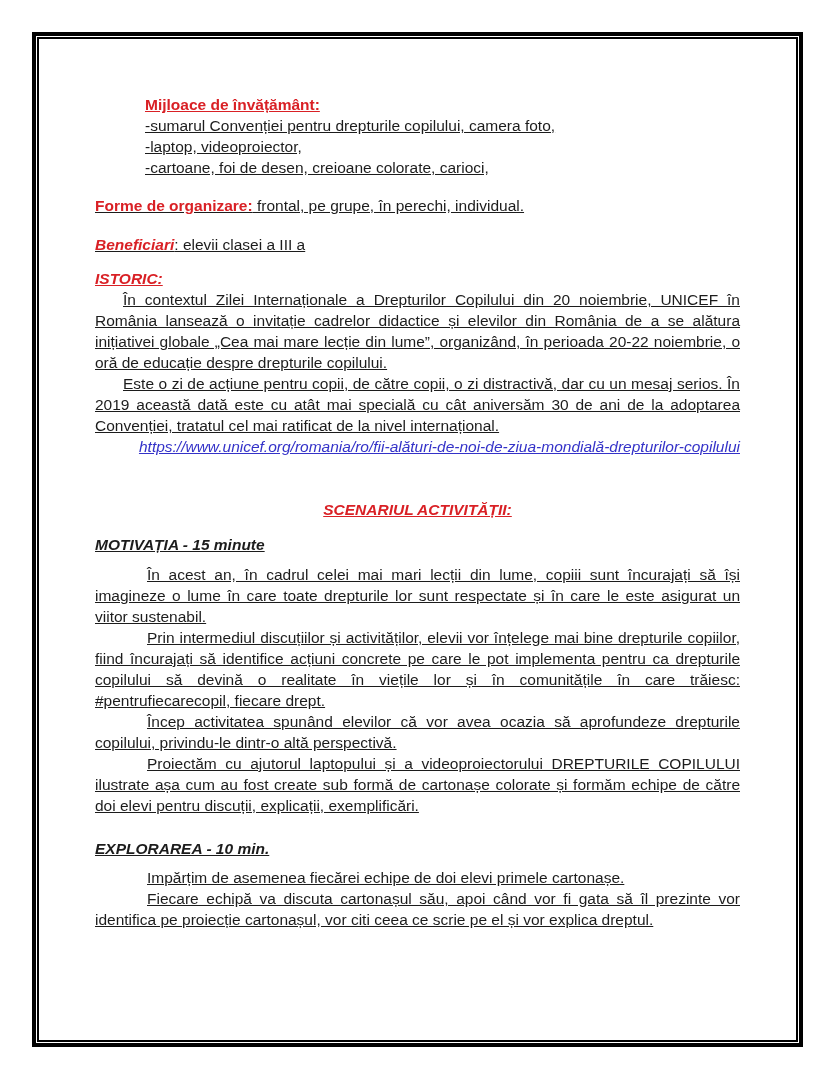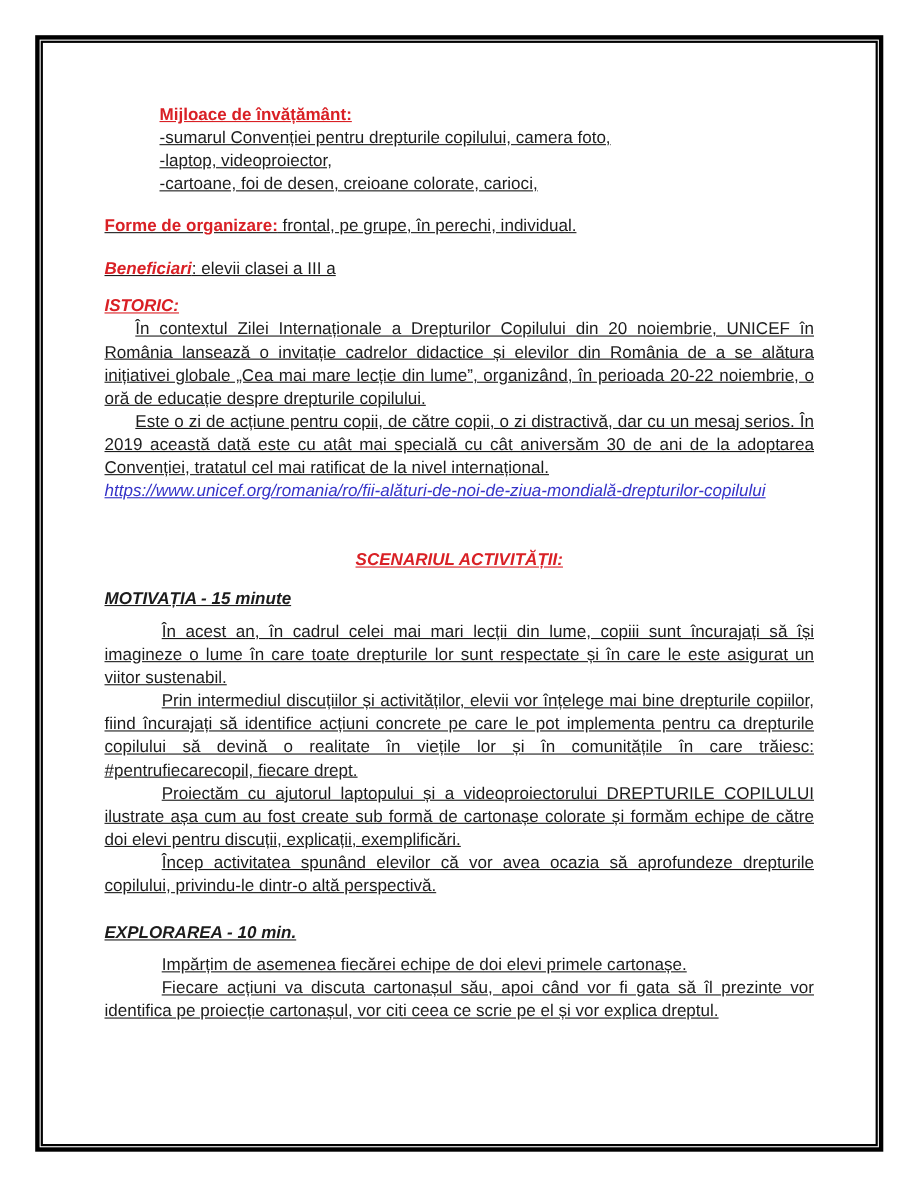--- a/index.html
+++ b/index.html
@@ -57,21 +57,21 @@
   .indent-lg { text-indent: 52px; }
 
   .org-line       { margin-top: 17px; }
   .benef-line     { margin-top: 18px; }
   .resurse-line   { margin-top: 18px; }
   .istoric-head   { margin-top: 13px; }
   .doc-link {
     display: block;
     color: var(--link-blue, #3432c8);
     font-style: italic;
-    text-align: left;
+    text-align: right;
   }
   .scenario-head  { margin-top: 42px; text-align: center; }
   .motivatia-head { margin-top: 14px; }
   .motiv-first    { margin-top: 9px; }
   .explor-head    { margin-top: 22px; }
   .explor-first   { margin-top: 8px; }
 </style>
 </head>
 <body>
 
@@ -93,23 +93,23 @@
         <p class="red-bold-italic istoric-head">ISTORIC:</p>
         <p class="justify indent-sm">În contextul Zilei Internaționale a Drepturilor Copilului din 20 noiembrie, UNICEF în România lansează o invitație cadrelor didactice și elevilor din România de a se alătura inițiativei globale „Cea mai mare lecție din lume”, organizând, în perioada 20-22 noiembrie, o oră de educație despre drepturile copilului.</p>
         <p class="justify indent-sm">Este o zi de acțiune pentru copii, de către copii, o zi distractivă, dar cu un mesaj serios. În 2019 această dată este cu atât mai specială cu cât aniversăm 30 de ani de la adoptarea Convenției, tratatul cel mai ratificat de la nivel internațional.</p>
         <a class="doc-link" href="#">https://www.unicef.org/romania/ro/fii-alături-de-noi-de-ziua-mondială-drepturilor-copilului</a>
 
         <p class="red-bold-italic scenario-head">SCENARIUL ACTIVITĂȚII:</p>
 
         <p class="black-bold-italic motivatia-head">MOTIVAȚIA - 15 minute</p>
         <p class="justify indent-lg motiv-first">În acest an, în cadrul celei mai mari lecții din lume, copiii sunt încurajați să își imagineze o lume în care toate drepturile lor sunt respectate și în care le este asigurat un viitor sustenabil.</p>
         <p class="justify indent-lg">Prin intermediul discuțiilor și activităților, elevii vor înțelege mai bine drepturile copiilor, fiind încurajați să identifice acțiuni concrete pe care le pot implementa pentru ca drepturile copilului să devină o realitate în viețile lor și în comunitățile în care trăiesc: #pentrufiecarecopil, fiecare drept.</p>
+        <p class="justify indent-lg">Încep activitatea spunând elevilor că vor avea ocazia să aprofundeze drepturile copilului, privindu-le dintr-o altă perspectivă.</p>
         <p class="justify indent-lg">Proiectăm cu ajutorul laptopului și a videoproiectorului DREPTURILE COPILULUI ilustrate așa cum au fost create sub formă de cartonașe colorate și formăm echipe de către doi elevi pentru discuții, explicații, exemplificări.</p>
-        <p class="justify indent-lg">Încep activitatea spunând elevilor că vor avea ocazia să aprofundeze drepturile copilului, privindu-le dintr-o altă perspectivă.</p>
 
         <p class="black-bold-italic explor-head">EXPLORAREA - 10 min.</p>
         <p class="indent-lg explor-first">Impărțim de asemenea fiecărei echipe de doi elevi primele cartonașe.</p>
-        <p class="justify indent-lg">Fiecare acțiuni va discuta cartonașul său, apoi când vor fi gata să îl prezinte vor identifica pe proiecție cartonașul, vor citi ceea ce scrie pe el și vor explica dreptul.</p>
+        <p class="justify indent-lg">Fiecare echipă va discuta cartonașul său, apoi când vor fi gata să îl prezinte vor identifica pe proiecție cartonașul, vor citi ceea ce scrie pe el și vor explica dreptul.</p>
 
       </div>
     </div>
   </div>
 </div>
 
 </body></html>

